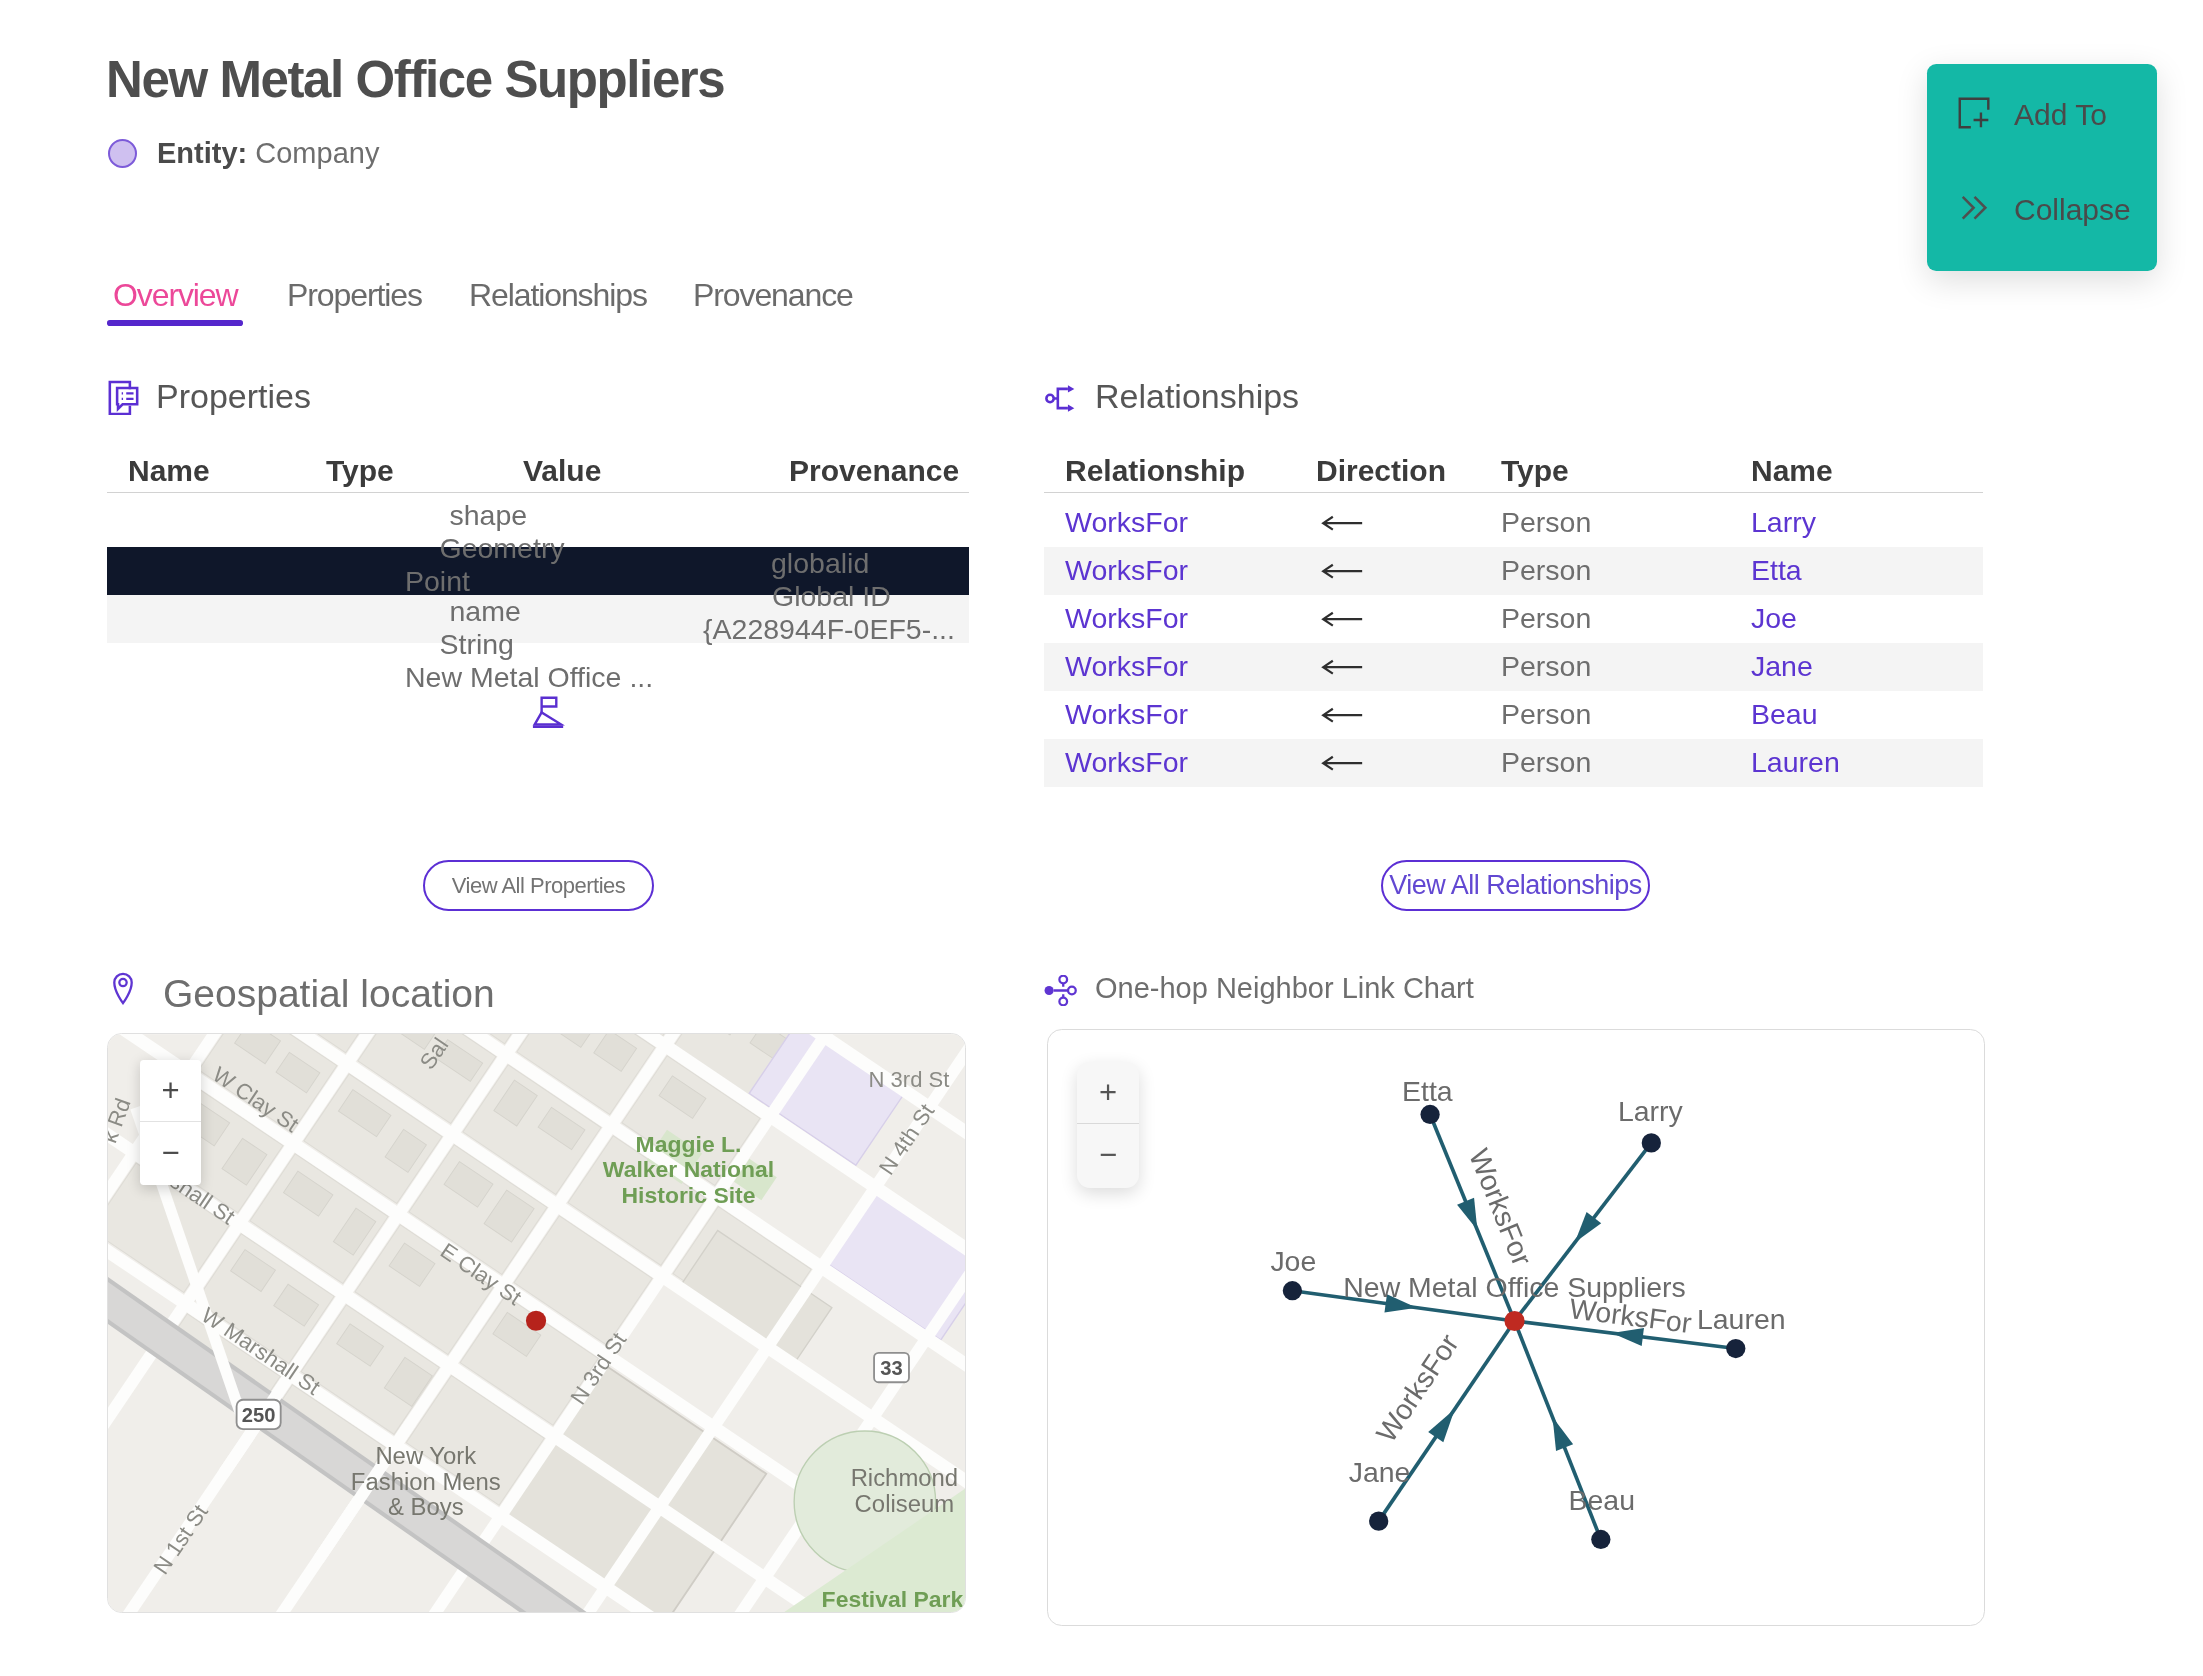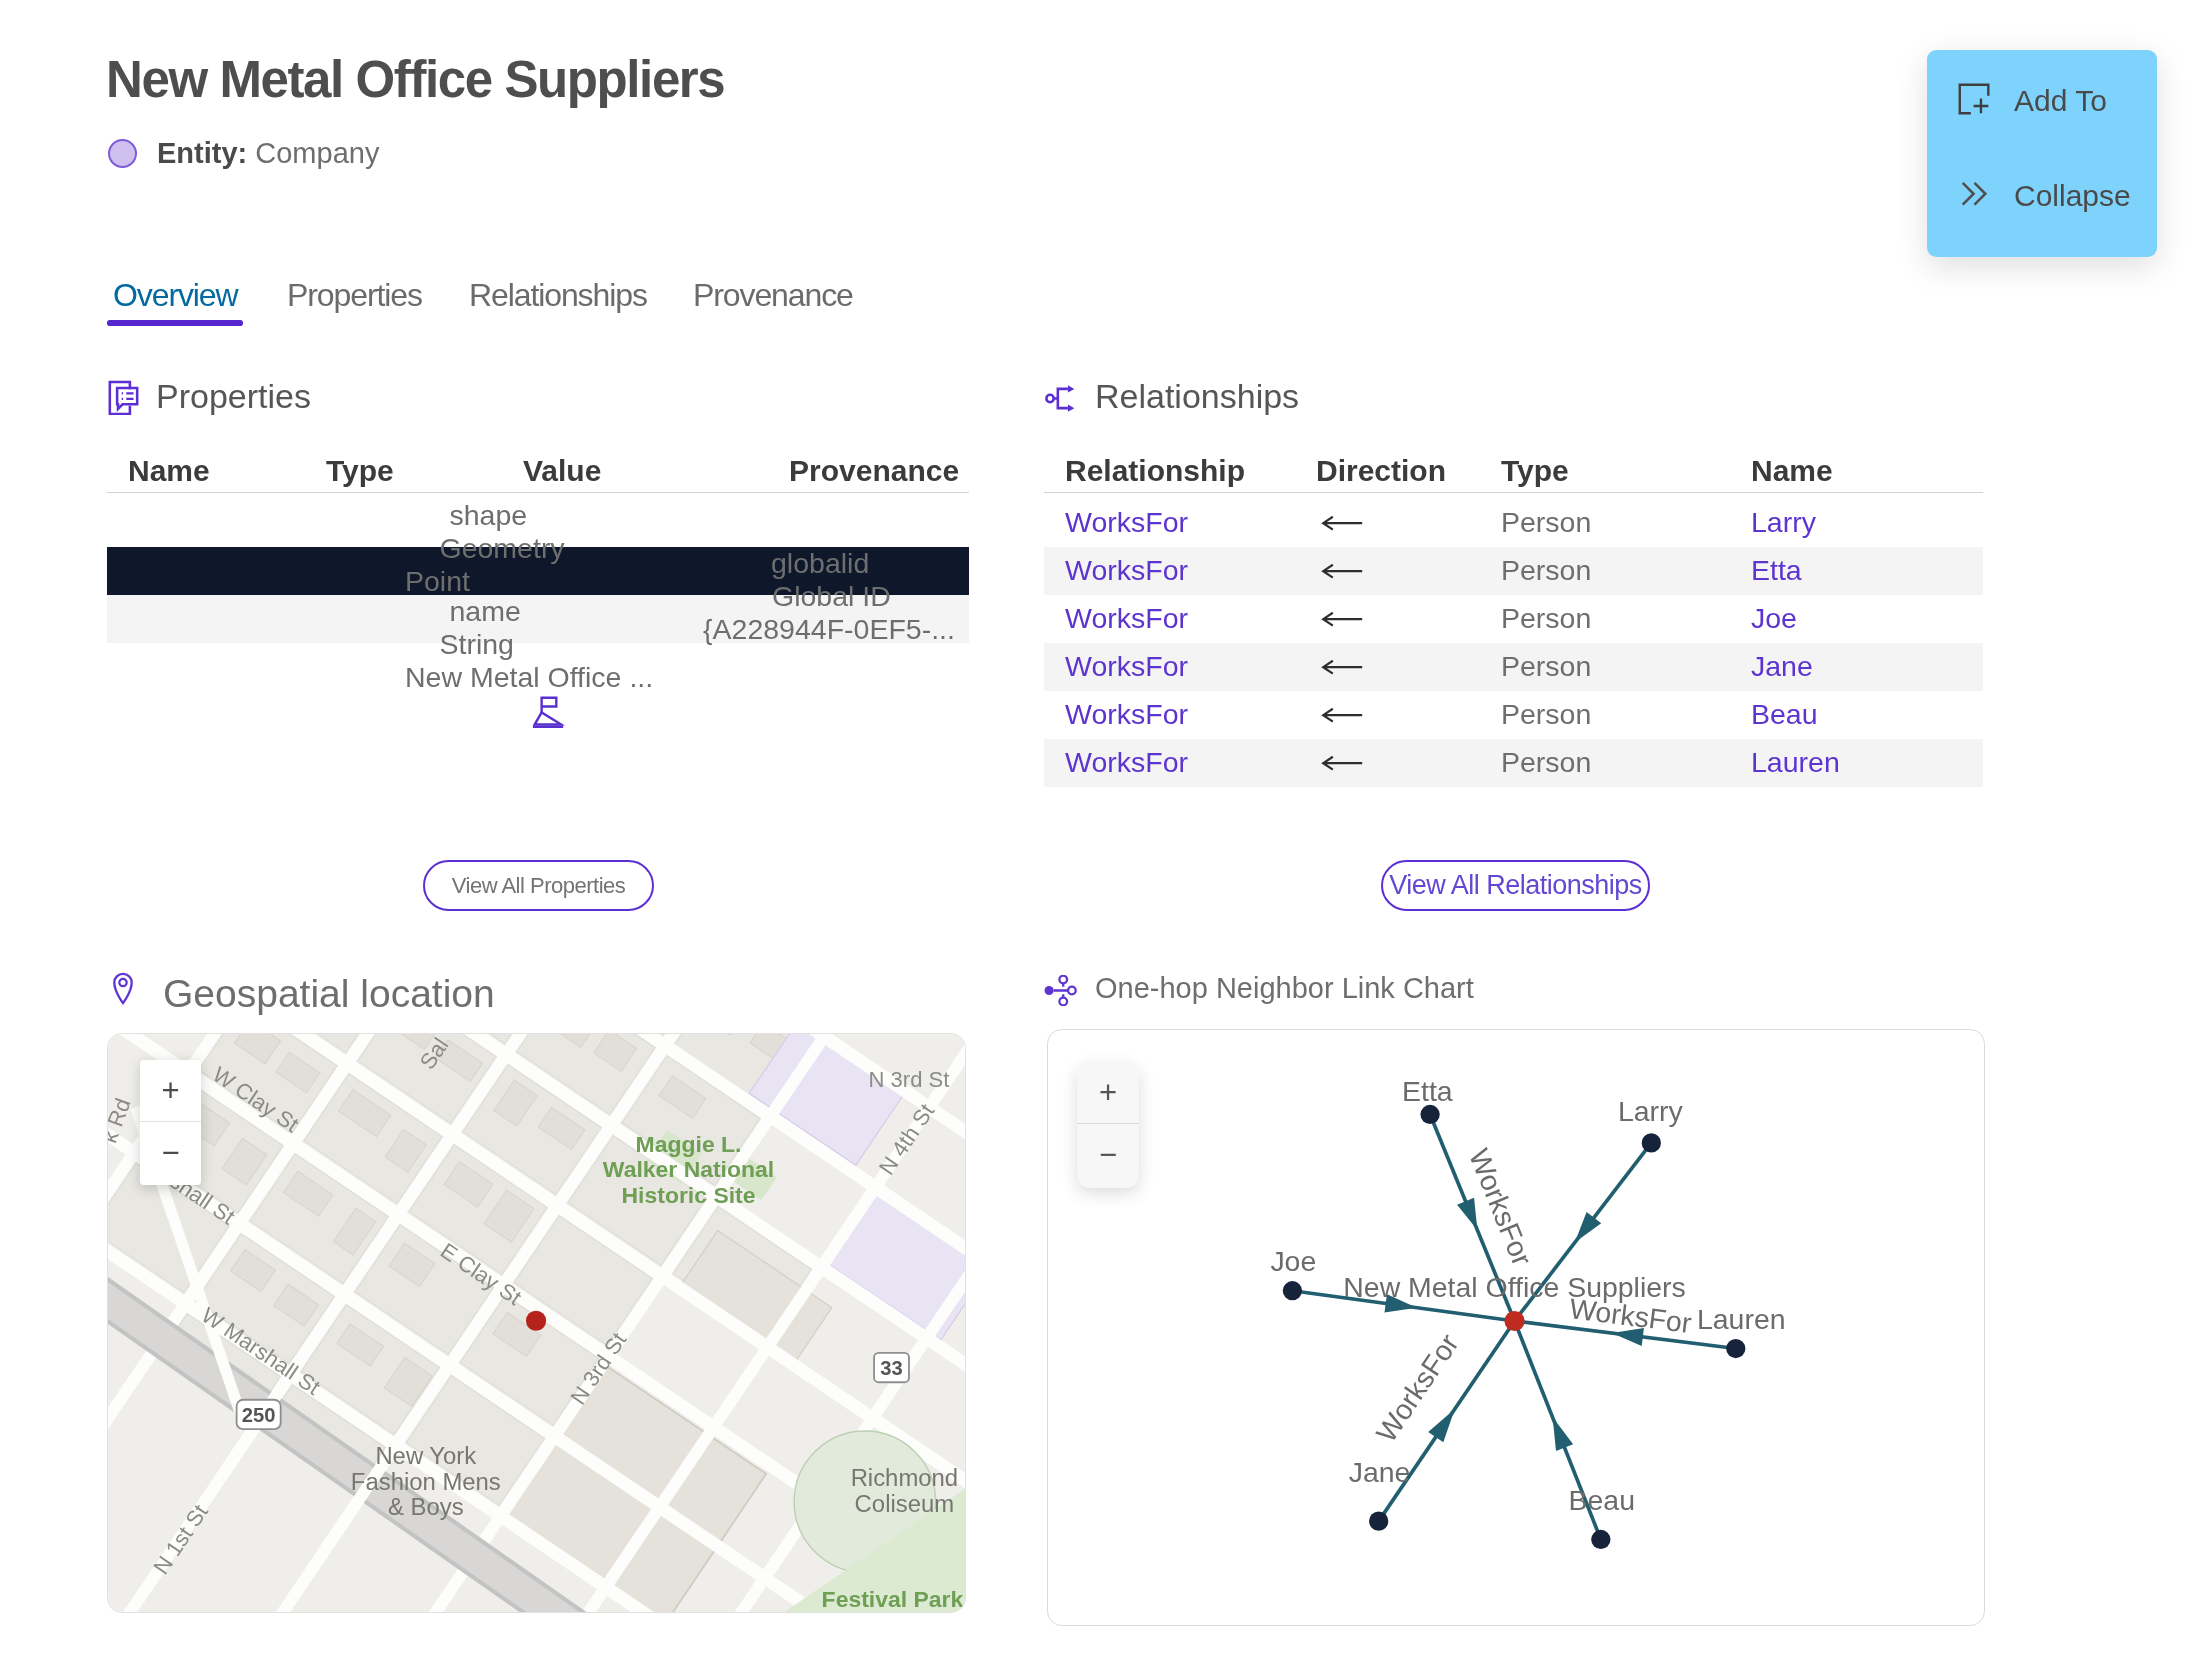--- a/index.html
+++ b/index.html
@@ -19,34 +19,34 @@
   .rrow .d4 { flex:1; }
 </style>
 </head>
 <body>
 
 <div class="abs" style="left:106px; top:50px; font-size:51px; font-weight:700; color:#4e4e4e; letter-spacing:-1.4px;">New Metal Office Suppliers</div>
 
 <div class="abs" style="left:108px; top:139px; width:29px; height:29px; border-radius:50%; background:#cfc0f0; border:2.8px solid #7d5bd9;"></div>
 <div class="abs" style="left:157px; top:138px; font-size:29px; line-height:31px;"><span style="font-weight:700; color:#4a4a4a;">Entity:</span> <span style="color:#6e6e6e;">Company</span></div>
 
-<div class="abs" style="left:1927px; top:50px; width:230px; height:207px; background:#7dd3fc; border-radius:9.2px; box-shadow:0 9.2px 32px rgba(0,0,0,0.13);">
+<div class="abs" style="left:1927px; top:64px; width:230px; height:207px; background:#14b8a6; border-radius:9.2px; box-shadow:0 9.2px 32px rgba(0,0,0,0.13);">
   <svg class="abs" style="left:30px; top:32px;" width="35" height="35" viewBox="0 0 38 38" fill="none" stroke="#3f3f3f" stroke-width="2.6">
     <path d="M34 15 V3 H3 V34 H15"></path>
     <path d="M26 18 V34 M18 26 H34"></path>
   </svg>
   <div class="abs" style="left:87px; top:34px; font-size:30px; color:#4a4a4a;">Add To</div>
   <svg class="abs" style="left:33px; top:130px;" width="29" height="27.5" viewBox="0 0 32 30" fill="none" stroke="#4f4f4f" stroke-width="2.8">
     <path d="M3 3 L15 15 L3 27"></path>
     <path d="M16 3 L28 15 L16 27"></path>
   </svg>
   <div class="abs" style="left:87px; top:129px; font-size:30px; color:#4a4a4a;">Collapse</div>
 </div>
 
-<div class="abs" style="left:113px; top:277px; font-size:32px; color:#0369a1; letter-spacing:-1.1px;">Overview</div>
+<div class="abs" style="left:113px; top:277px; font-size:32px; color:#ec4899; letter-spacing:-1.1px;">Overview</div>
 <div class="abs" style="left:287px; top:277px; font-size:32px; color:#6b6b6b; letter-spacing:-1.1px;">Properties</div>
 <div class="abs" style="left:469px; top:277px; font-size:32px; color:#6b6b6b; letter-spacing:-1.1px;">Relationships</div>
 <div class="abs" style="left:693px; top:277px; font-size:32px; color:#6b6b6b; letter-spacing:-1.1px;">Provenance</div>
 <div class="abs" style="left:107px; top:320px; width:136px; height:5.5px; background:#5527cc; border-radius:2.8px;"></div>
 
 <svg class="abs" style="left:108px; top:380px;" width="31" height="35" viewBox="0 0 34 38" fill="none" stroke="#5b2fd3" stroke-width="2.8">
   <path d="M24 10 V2 H2 V37 H24 V28"></path>
   <path d="M10 8.5 H32 V26.5 H16 L11 31.5 V26.5 H10 Z"></path>
   <g stroke-width="2.4">
       <path d="M15 14.5 h1.5 M20 14.5 h8 M15 20.5 h1.5 M20 20.5 h8"></path>

